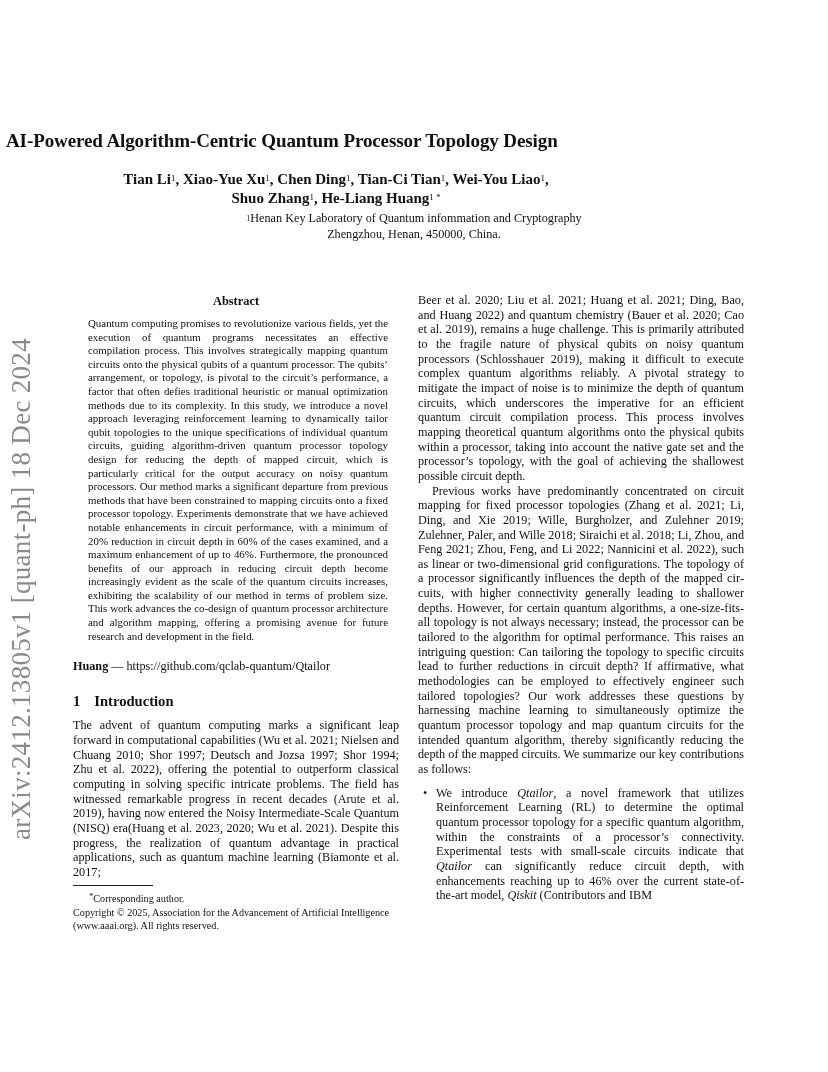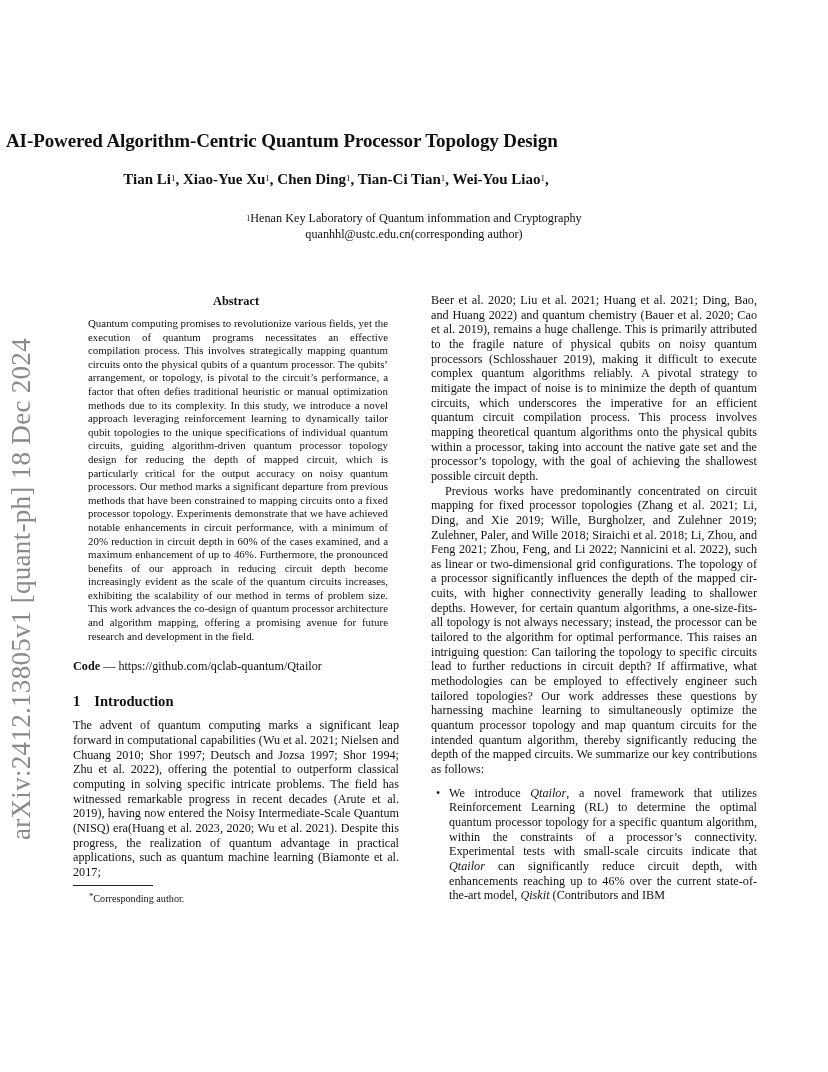--- a/index.html
+++ b/index.html
@@ -4,21 +4,21 @@
 <style>
   html,body{margin:0;padding:0;background:#fff;}
   body{width:828px;height:1072px;position:relative;overflow:hidden;font-family:"Liberation Serif","DejaVu Serif",serif;color:#111;}
   .title{position:absolute;top:130px;left:6px;width:828px;text-align:left;font-weight:bold;font-size:19px;letter-spacing:-0.1px;}
   .authors{position:absolute;top:170px;left:0;width:672px;text-align:center;font-weight:bold;font-size:15px;line-height:19px;}
   .authors sup{font-size:9px;font-weight:normal;vertical-align:top;position:relative;top:-1px;}
   .affil{position:absolute;top:211px;left:0;width:828px;text-align:center;font-size:12.2px;line-height:15.5px;}
   .affil sup{font-size:8px;vertical-align:top;}
   .stamp{position:absolute;left:6px;top:840px;transform-origin:0 0;transform:rotate(-90deg);font-size:27px;color:#8a8a8a;white-space:nowrap;font-family:"Liberation Serif",serif;letter-spacing:0.3px;}
   .colL{position:absolute;left:73px;top:294px;width:326px;font-family:Liberation Serif, serif;}
-  .colR{position:absolute;left:431px;top:293px;width:326px;}
+  .colR{position:absolute;left:418px;top:293px;width:326px;}
   .abs-head{text-align:center;font-weight:bold;font-size:12.4px;margin-bottom:8px;}
   .abs-body{margin:0 11px 4px 15px;font-size:10.9px;line-height:13.6px;text-align:justify;hyphens:manual;}
   .p{font-size:12.2px;line-height:14.65px;text-align:justify;margin:0;}
   .indent{text-indent:14px;}
   .code{font-size:12.2px;margin-top:16px;}
   .code b{font-weight:bold;}
   .sec{text-align:left;font-weight:bold;font-size:14.6px;margin:19px 0 8px;}
   .sec .num{margin-right:14px;}
   .fnrule{width:80px;border-top:1px solid #222;margin:6px 0 3px;}
   .fn{font-size:10.2px;line-height:13px;}
@@ -35,42 +35,47 @@
 <div class="title">AI-Powered Algorithm-Centric Quantum Processor Topology Design</div>
 
 <div class="authors">
   <div>
     <span><span>Tian Li</span><sup>1</sup></span>,
     <span><span>Xiao-Yue Xu</span><sup>1</sup></span>,
     <span><span>Chen Ding</span><sup>1</sup></span>,
     <span><span>Tian-Ci Tian</span><sup>1</sup></span>,
     <span><span>Wei-You Liao</span><sup>1</sup></span>,
   </div>
+  <div>
+    <span><span>Shuo Zhang</span><sup>1</sup></span>,
+    <span><span>He-Liang Huang</span><sup>1 *</sup></span>
+  </div>
 </div>
 
 <div class="affil">
   <div><sup>1</sup><span>Henan Key Laboratory of Quantum infommation and Cryptography</span></div>
-  <div>quanhhl@ustc.edu.cn(corresponding author)</div>
+  <div>Zhengzhou, Henan, 450000, China.</div>
 </div>
 
 <div class="colL">
   <div class="abs-head">Abstract</div>
   <p class="abs-body">Quantum computing promises to revolutionize various fields, yet the execution of quantum programs necessitates an ef­fective compilation process. This involves strategically map­ping quantum circuits onto the physical qubits of a quantum processor. The qubits’ arrangement, or topology, is pivotal to the circuit’s performance, a factor that often defies traditional heuristic or manual optimization methods due to its complex­ity. In this study, we introduce a novel approach leveraging reinforcement learning to dynamically tailor qubit topologies to the unique specifications of individual quantum circuits, guiding algorithm-driven quantum processor topology design for reducing the depth of mapped circuit, which is particularly critical for the output accuracy on noisy quantum proces­sors. Our method marks a significant departure from previous methods that have been constrained to mapping circuits onto a fixed processor topology. Experiments demonstrate that we have achieved notable enhancements in circuit performance, with a minimum of 20% reduction in circuit depth in 60% of the cases examined, and a maximum enhancement of up to 46%. Furthermore, the pronounced benefits of our approach in reducing circuit depth become increasingly evident as the scale of the quantum circuits increases, exhibiting the scala­bility of our method in terms of problem size. This work ad­vances the co-design of quantum processor architecture and algorithm mapping, offering a promising avenue for future research and development in the field.</p>
 
   <div class="code">
-    <b>Code</b><span> — </span><span>https://github.com/qclab-quantum/Qtailor</span>
+    <b>Huang</b><span> — </span><span>https://github.com/qclab-quantum/Qtailor</span>
   </div>
 
   <div class="sec">
     <span class="num">1</span><span>Introduction</span>
   </div>
   <p class="p">The advent of quantum computing marks a significant leap forward in computational capabilities (Wu et al. 2021; Nielsen and Chuang 2010; Shor 1997; Deutsch and Jozsa 1997; Shor 1994; Zhu et al. 2022), offering the potential to outperform classical computing in solving specific intri­cate problems. The field has witnessed remarkable progress in recent decades (Arute et al. 2019), having now entered the Noisy Intermediate-Scale Quantum (NISQ) era(Huang et al. 2023, 2020; Wu et al. 2021). Despite this progress, the realization of quantum advantage in practical applications, such as quantum machine learning (Biamonte et al. 2017;</p>
 
   <div class="fnrule"></div>
   <div class="fn"><span class="fnmark"><sup>*</sup></span><span>Corresponding author.</span></div>
+  <div class="fn">Copyright © 2025, Association for the Advancement of Artificial Intelligence (www.aaai.org). All rights reserved.</div>
 </div>
 
 <div class="colR">
   <p class="p">Beer et al. 2020; Liu et al. 2021; Huang et al. 2021; Ding, Bao, and Huang 2022) and quantum chemistry (Bauer et al. 2020; Cao et al. 2019), remains a huge challenge. This is primarily attributed to the fragile nature of physical qubits on noisy quantum processors (Schlosshauer 2019), making it difficult to execute complex quantum algorithms reliably. A pivotal strategy to mitigate the impact of noise is to min­imize the depth of quantum circuits, which underscores the imperative for an efficient quantum circuit compilation pro­cess. This process involves mapping theoretical quantum al­gorithms onto the physical qubits within a processor, taking into account the native gate set and the processor’s topol­ogy, with the goal of achieving the shallowest possible cir­cuit depth.</p>
   <p class="p indent">Previous works have predominantly concentrated on cir­cuit mapping for fixed processor topologies (Zhang et al. 2021; Li, Ding, and Xie 2019; Wille, Burgholzer, and Zulehner 2019; Zulehner, Paler, and Wille 2018; Siraichi et al. 2018; Li, Zhou, and Feng 2021; Zhou, Feng, and Li 2022; Nannicini et al. 2022), such as linear or two-dimensional grid configurations. The topology of a proces­sor significantly influences the depth of the mapped cir­cuits, with higher connectivity generally leading to shal­lower depths. However, for certain quantum algorithms, a one-size-fits-all topology is not always necessary; instead, the processor can be tailored to the algorithm for optimal performance. This raises an intriguing question: Can tailor­ing the topology to specific circuits lead to further reductions in circuit depth? If affirmative, what methodologies can be employed to effectively engineer such tailored topologies? Our work addresses these questions by harnessing machine learning to simultaneously optimize the quantum processor topology and map quantum circuits for the intended quan­tum algorithm, thereby significantly reducing the depth of the mapped circuits. We summarize our key contributions as follows:</p>
   <div class="p bullet">
     <span class="dot">•</span>
     <span>We introduce </span><em>Qtailor</em><span>, a novel framework that utilizes Reinforcement Learning (RL) to determine the optimal quantum processor topology for a specific quantum al­gorithm, within the constraints of a processor’s connec­tivity. Experimental tests with small-scale circuits indi­cate that </span><em>Qtailor</em><span> can significantly reduce circuit depth, with enhancements reaching up to 46% over the cur­rent state-of-the-art model, </span><em>Qiskit</em><span> (Contributors and IBM</span>
   </div>
 </div>

